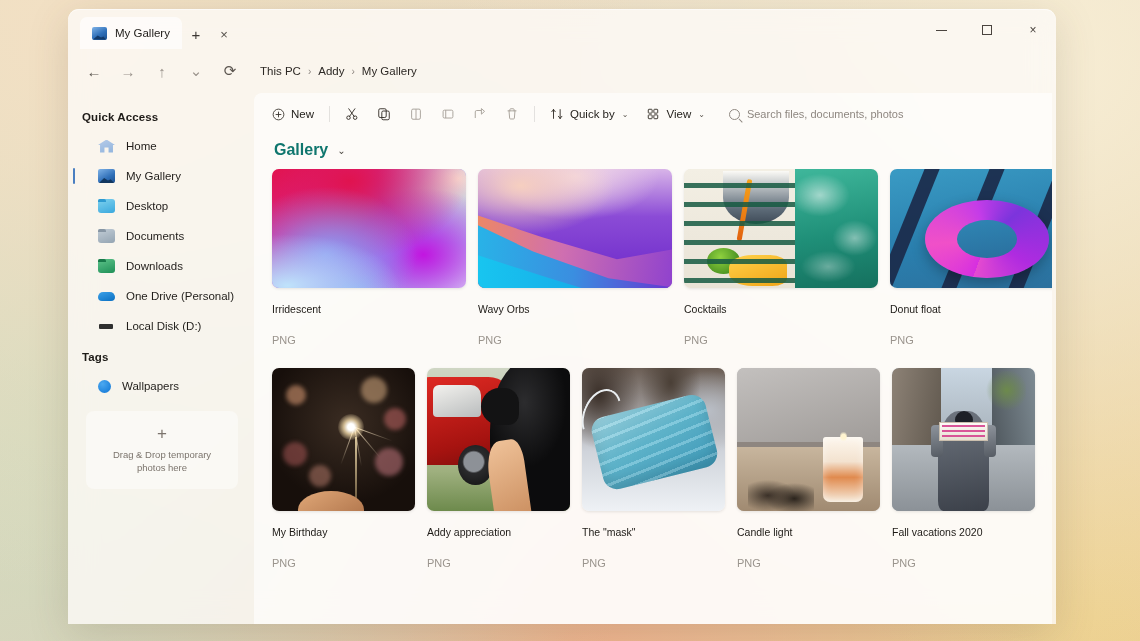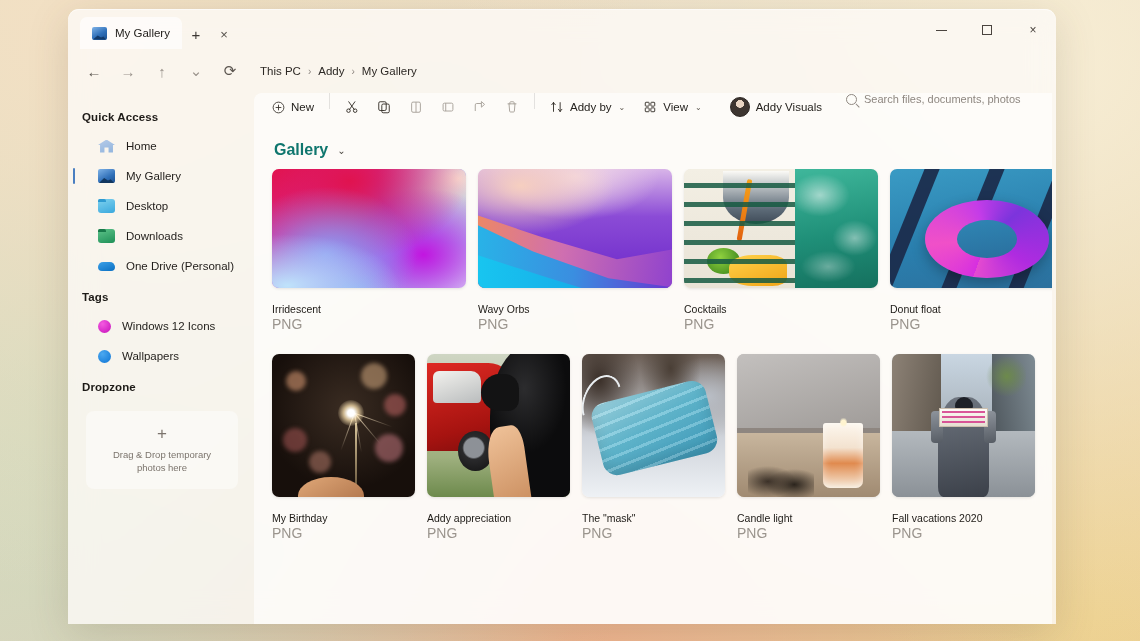--- a/index.html
+++ b/index.html
@@ -135,21 +135,21 @@
   .dz-plus { font-size: 17px; color: #7b746d; font-weight: 300; line-height: 1; }
   .dz-text { font-size: 9.5px; color: #7b746d; text-align:center; line-height: 1.35; }
 
   
   .content {
     flex: 1; min-width: 0; margin: 0 4px 0 0;
     background: rgba(255,255,255,0.62);
     border-radius: 8px 0 0 0;
     display: flex; flex-direction: column;
   }
-  .toolbar { height: 42px; flex:0 0 42px; display:flex; align-items:flex-start; padding: 0 10px; gap: 2px; }
+  .toolbar { height: 42px; flex:0 0 42px; display:flex; align-items:center; padding: 0 10px; gap: 2px; }
   .tb {
     display:flex; align-items:center; gap:6px; height:28px; padding: 0 8px;
     border-radius: 5px; font-size: 11.5px; color: #26231f;
   }
   .tb.ghost { color: #9d968f; }
   .tb-sep { width:1px; height:16px; background: rgba(0,0,0,0.10); margin: 0 5px; }
   .chev { font-size: 8px; color:#5d574f; margin-left:1px; }
   .avatar {
     width: 20px; height: 20px; border-radius: 50%;
     background: radial-gradient(circle at 50% 32%, #e8d4c2 0 26%, #3d3530 27% 100%);
@@ -164,21 +164,21 @@
   .gallery-chev { font-size: 10px; color: #4d4842; }
 
   .grid-wrap { flex:1; overflow: hidden; padding: 0 18px; }
   .row { display:flex; gap: 12px; }
   .row.row2 { margin-top: 22px; }
   .card { display:flex; flex-direction: column; }
   .thumb { border-radius: 7px; overflow:hidden; position: relative; box-shadow: 0 1px 3px rgba(0,0,0,.10); }
   .r1 .thumb { width: 194px; height: 119px; }
   .r2 .thumb { width: 143px; height: 143px; }
   .cap { font-size: 10.5px; color: #1d1a16; margin-top: 15px; }
-  .sub { font-size: 14px; color: #9a948d; margin-top: 1px; }
+  .sub { font-size: 11px; color: #9a948d; margin-top: 19px; }
 
   
   .art { position:absolute; inset:0; }
   .art-irridescent {
     background:
       radial-gradient(ellipse 120% 90% at 8% 98%, #bfe3fb 0%, rgba(191,227,251,0) 48%),
       radial-gradient(ellipse 90% 110% at 28% 72%, #8f9bf0 0%, rgba(143,155,240,0) 52%),
       radial-gradient(ellipse 110% 120% at 40% 10%, #e0134f 0%, rgba(224,19,79,0) 55%),
       radial-gradient(ellipse 80% 100% at 78% 72%, #c215e0 0%, rgba(194,21,224,0) 56%),
       radial-gradient(ellipse 70% 90% at 96% 8%, #f7dcd2 0%, rgba(247,220,210,0) 60%),
@@ -358,40 +358,43 @@
       </div>
       <div class="nav-item active">
         <span class="ic ic-gallery"></span>
         <span>My Gallery</span>
       </div>
       <div class="nav-item">
         <span class="ic fold ic-desktop"></span>
         <span>Desktop</span>
       </div>
       <div class="nav-item">
+        <span class="ic fold ic-docs"></span>
+        <span>Documents</span>
+      </div>
+      <div class="nav-item">
         <span class="ic fold ic-dl"></span>
         <span>Downloads</span>
       </div>
 
       <div class="nav-item">
         <span class="ic ic-cloud"></span>
         <span>One Drive (Personal)</span>
       </div>
+      <div class="nav-item">
+        <span class="ic ic-disk"></span>
+        <span>Local Disk (D:)</span>
+      </div>
 
       <div class="sec-title">Tags</div>
-      <div class="nav-item">
-        <span class="dot dot-magenta"></span>
-        <span>Windows 12 Icons</span>
-      </div>
       <div class="nav-item">
         <span class="dot dot-blue"></span>
         <span>Wallpapers</span>
       </div>
 
-      <div class="sec-title">Dropzone</div>
       <div class="dropzone">
         <div class="dz-plus">+</div>
         <div class="dz-text">
           <span>Drag &amp; Drop temporary</span><br>
           <span>photos here</span>
         </div>
       </div>
     </div>
 
     <div class="content">
@@ -439,36 +442,32 @@
         <div class="tb ghost">
           <svg width="14" height="14" viewBox="0 0 16 16">
               <path d="M3.4 4.4h9.2M5.6 4.4V3a1 1 0 0 1 1-1h2.8a1 1 0 0 1 1 1v1.4M4.6 4.4l.7 8.4a1 1 0 0 0 1 .9h3.4a1 1 0 0 0 1-.9l.7-8.4" fill="none" stroke="#a9a29b" stroke-width="1.1" stroke-linecap="round"></path>
             </svg>
         </div>
         <div class="tb-sep"></div>
         <div class="tb">
           <svg width="14" height="14" viewBox="0 0 16 16">
               <path d="M4 13V3M4 3 2 5.4M4 3l2 2.4M11.6 3v10M11.6 13l-2-2.4M11.6 13l2-2.4" fill="none" stroke="#3a352f" stroke-width="1.1" stroke-linecap="round"></path>
             </svg>
-          <span>Addy by</span>
+          <span>Quick by</span>
           <span class="chev">⌄</span>
         </div>
         <div class="tb">
           <svg width="14" height="14" viewBox="0 0 16 16">
               <rect x="2.6" y="2.6" width="4.4" height="4.4" rx="0.8" fill="none" stroke="#3a352f" stroke-width="1.1"></rect>
               <rect x="9" y="2.6" width="4.4" height="4.4" rx="0.8" fill="none" stroke="#3a352f" stroke-width="1.1"></rect>
               <rect x="2.6" y="9" width="4.4" height="4.4" rx="0.8" fill="none" stroke="#3a352f" stroke-width="1.1"></rect>
               <rect x="9" y="9" width="4.4" height="4.4" rx="0.8" fill="none" stroke="#3a352f" stroke-width="1.1"></rect>
             </svg>
           <span>View</span>
           <span class="chev">⌄</span>
-        </div>
-        <div class="tb" style="margin-left:10px">
-          <span class="avatar"></span>
-          <span>Addy Visuals</span>
         </div>
         <div class="search">
           <span class="sb-icon"></span>
           <span>Search files, documents, photos</span>
         </div>
       </div>
 
       <div class="gallery-head">
         <span class="gallery-title">Gallery</span>
         <span class="gallery-chev">⌄</span>

